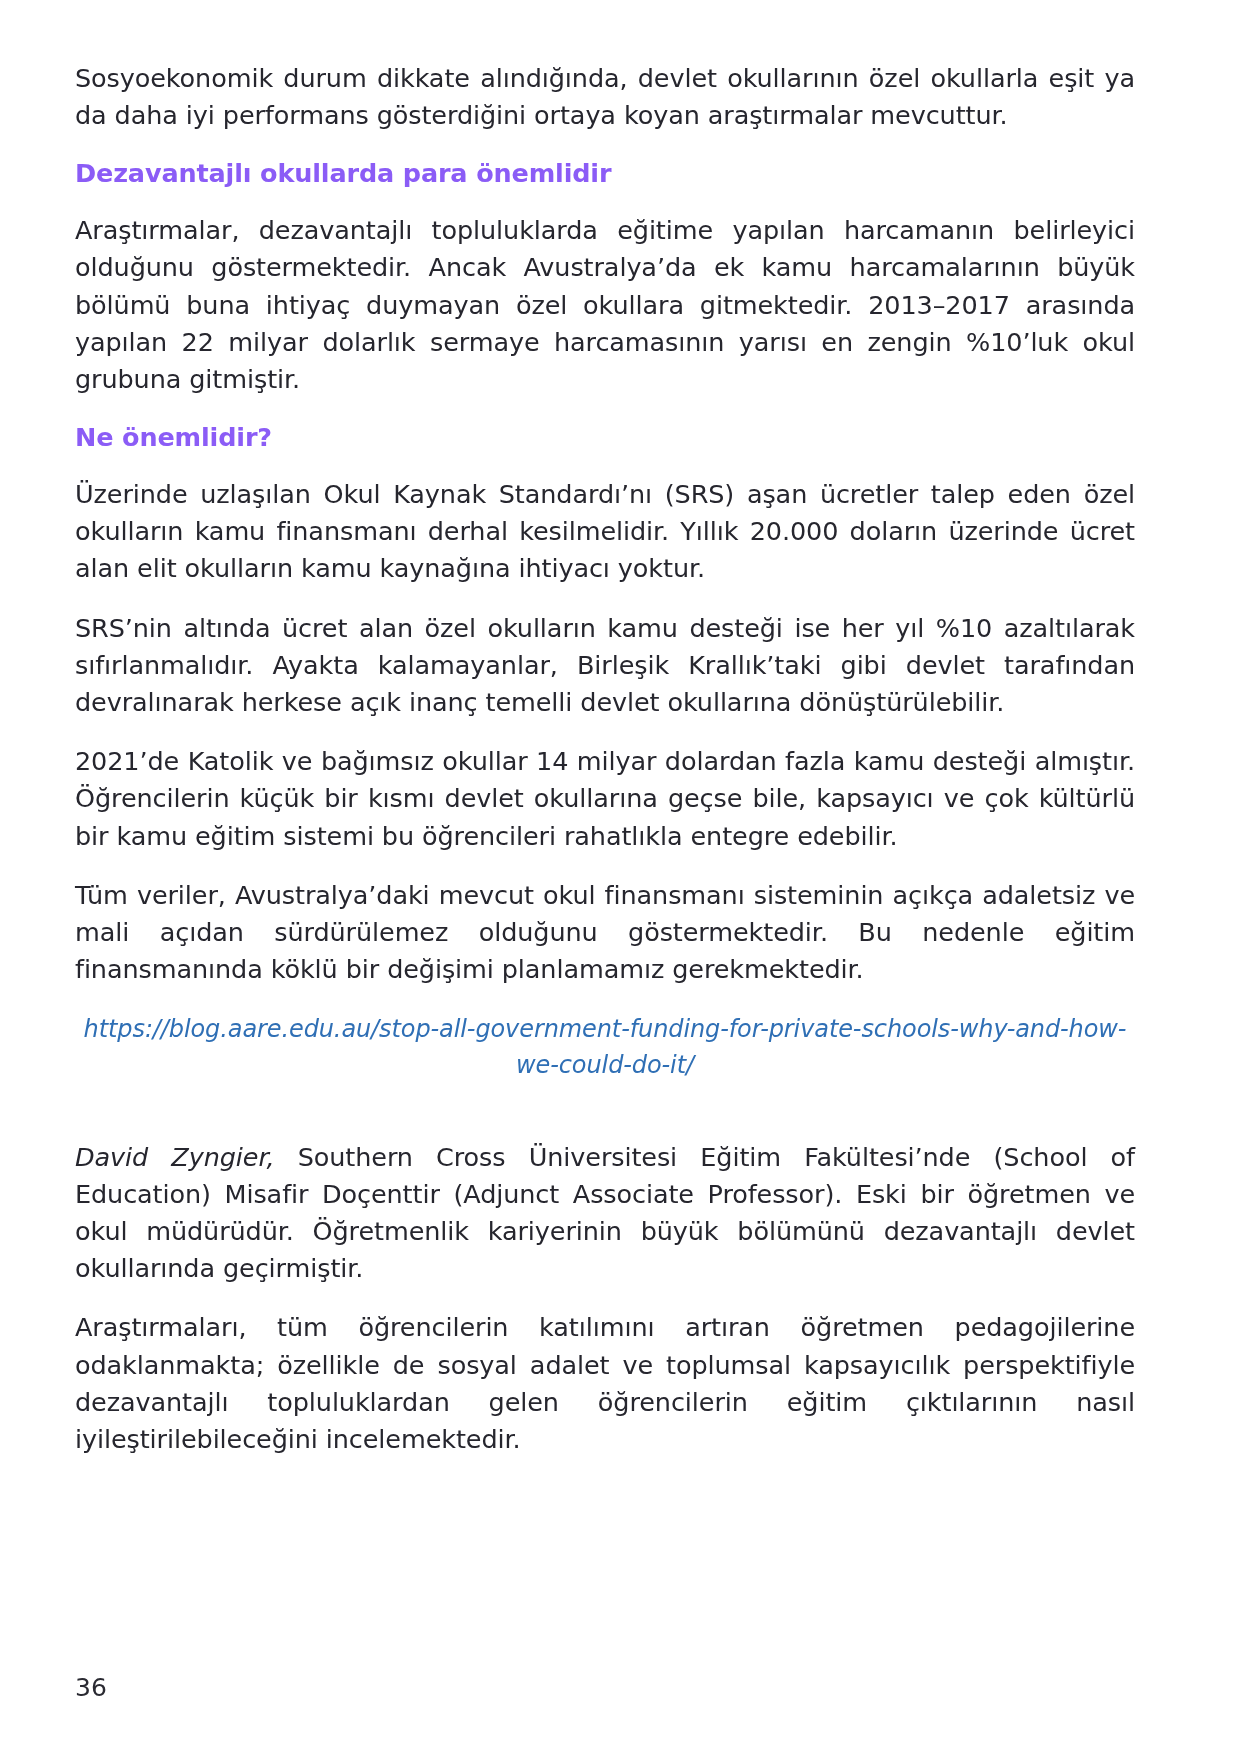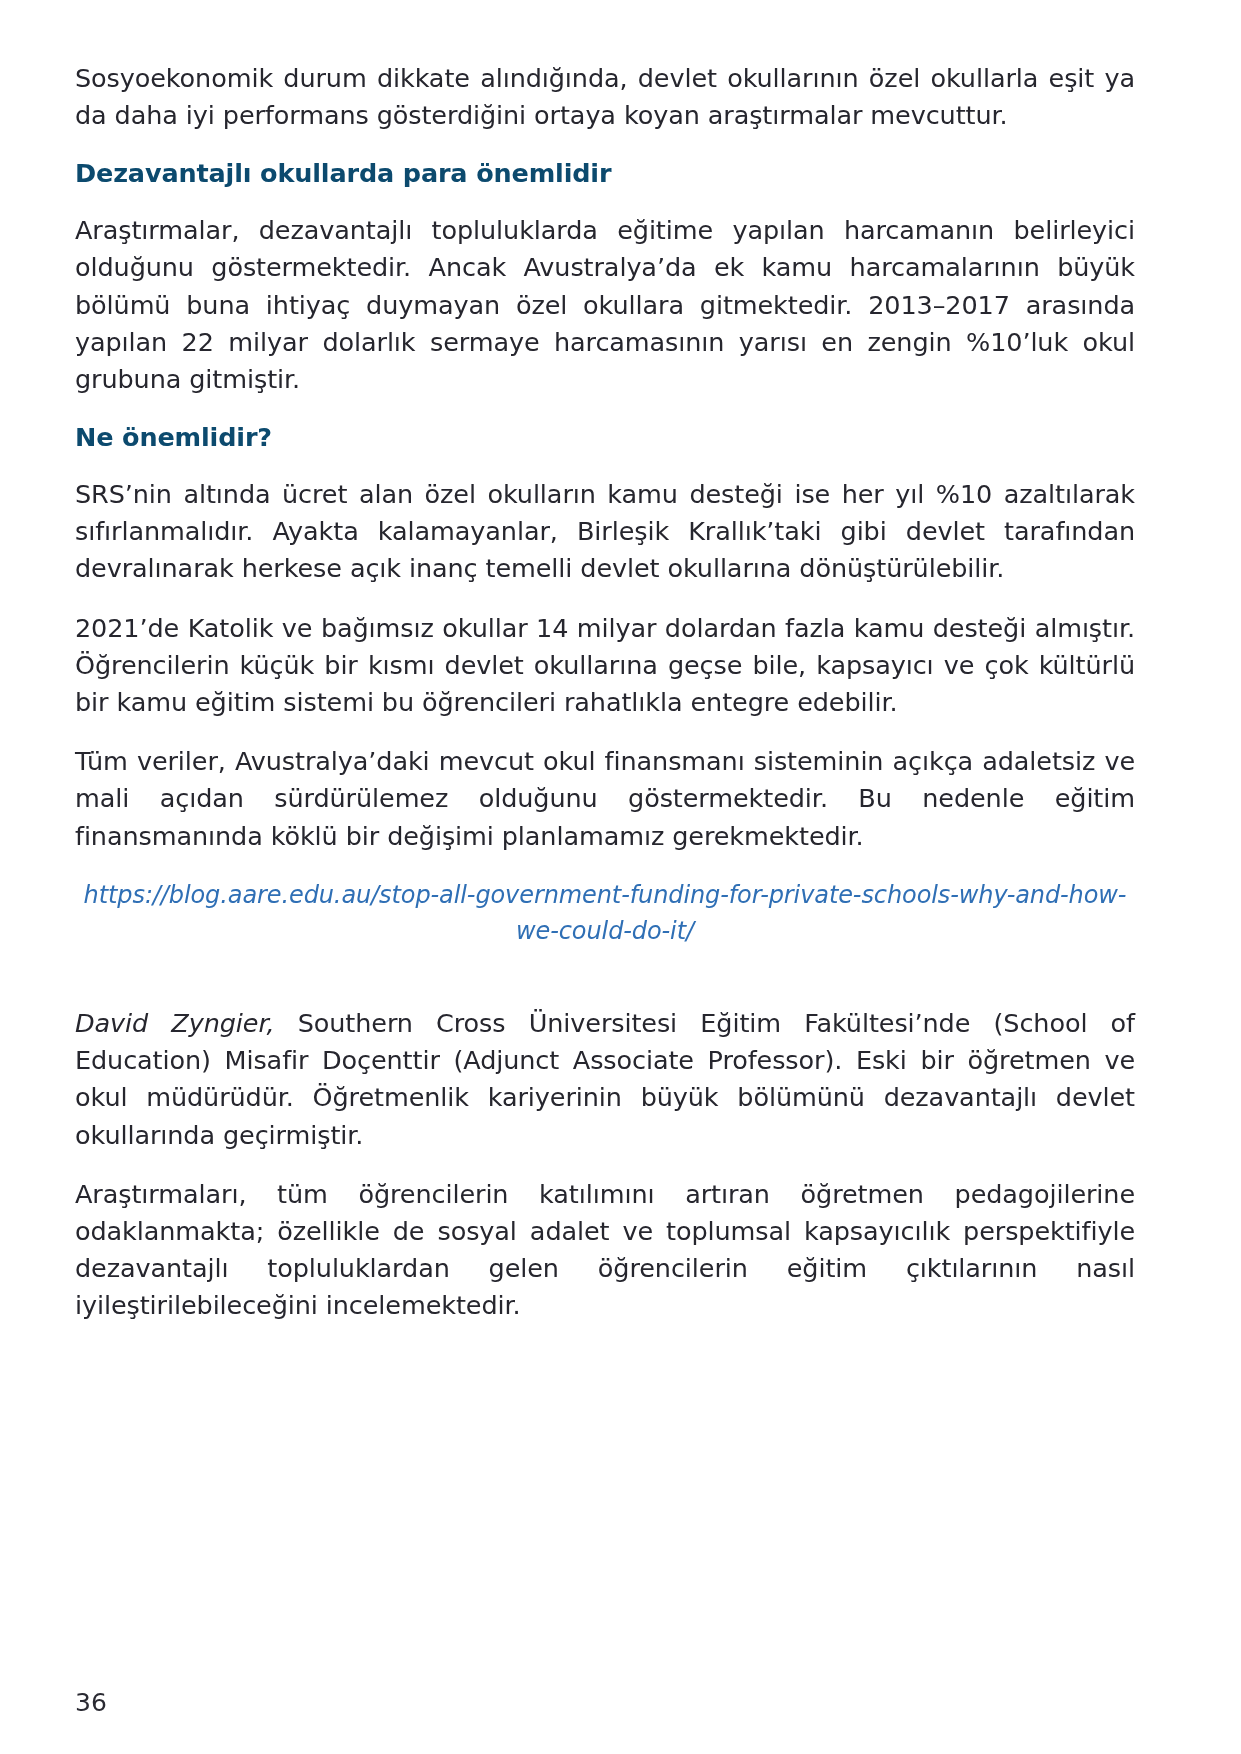--- a/index.html
+++ b/index.html
@@ -34,21 +34,21 @@
     text-align: justify;
     text-justify: inter-word;
     letter-spacing: -0.1px;
     color: #26262e;
   }
   h2 {
     margin: 0 0 20px 0;
     font-size: 25.5px;
     line-height: 1.4;
     font-weight: bold;
-    color: #0c4a6e;
+    color: #8b5cf6;
     letter-spacing: -0.15px;
   }
   .url {
     margin: 10px 0 0 0;
     font-size: 24px;
     line-height: 1.5;
     color: #2f6fb5;
     font-style: italic;
     text-align: center;
     word-break: break-word;
@@ -57,21 +57,21 @@
     height: 56px;
   }
   .bio-name {
     font-weight: normal;
     font-style: italic;
   }
   .footer {
     position: absolute;
     left: 75px;
     right: 108px;
-    bottom: 37px;
+    bottom: 52px;
     display: flex;
     align-items: baseline;
     justify-content: space-between;
     font-size: 25px;
     color: #2a2a32;
   }
   .footer-page {
     font-size: 25px;
     color: #2a2a32;
   }
@@ -89,20 +89,21 @@
 
     <p>Sosyoekonomik durum dikkate alındığında, devlet okullarının özel okullarla eşit ya da daha iyi performans gösterdiğini ortaya koyan araştırmalar mevcuttur.</p>
 
     <h2>Dezavantajlı okullarda para önemlidir</h2>
 
     <p>Araştırmalar, dezavantajlı topluluklarda eğitime yapılan harcamanın belirleyici olduğunu göstermektedir. Ancak Avustralya’da ek kamu harcamalarının büyük bölümü buna ihtiyaç duymayan özel okullara gitmektedir. 2013–2017 arasında yapılan 22 milyar dolarlık sermaye harcamasının yarısı en zengin %10’luk okul grubuna gitmiştir.</p>
 
 
     <h2>Ne önemlidir?</h2>
 
+    <p>Üzerinde uzlaşılan Okul Kaynak Standardı’nı (SRS) aşan ücretler talep eden özel okulların kamu finansmanı derhal kesilmelidir. Yıllık 20.000 doların üzerinde ücret alan elit okulların kamu kaynağına ihtiyacı yoktur.</p>
 
     <p>SRS’nin altında ücret alan özel okulların kamu desteği ise her yıl %10 azaltılarak sıfırlanmalıdır. Ayakta kalamayanlar, Birleşik Krallık’taki gibi devlet tarafından devralınarak herkese açık inanç temelli devlet okullarına dönüştürülebilir.</p>
 
     <p>2021’de Katolik ve bağımsız okullar 14 milyar dolardan fazla kamu desteği almıştır. Öğrencilerin küçük bir kısmı devlet okullarına geçse bile, kapsayıcı ve çok kültürlü bir kamu eğitim sistemi bu öğrencileri rahatlıkla entegre edebilir.</p>
 
     <p>Tüm veriler, Avustralya’daki mevcut okul finansmanı sisteminin açıkça adaletsiz ve mali açıdan sürdürülemez olduğunu göstermektedir. Bu nedenle eğitim finansmanında köklü bir değişimi planlamamız gerekmektedir.</p>
 
     <p class="url">https://blog.aare.edu.au/stop-all-government-funding-for-private-schools-why-and-how-we-could-do-it/</p>
 
     <div class="bio-gap"></div>

